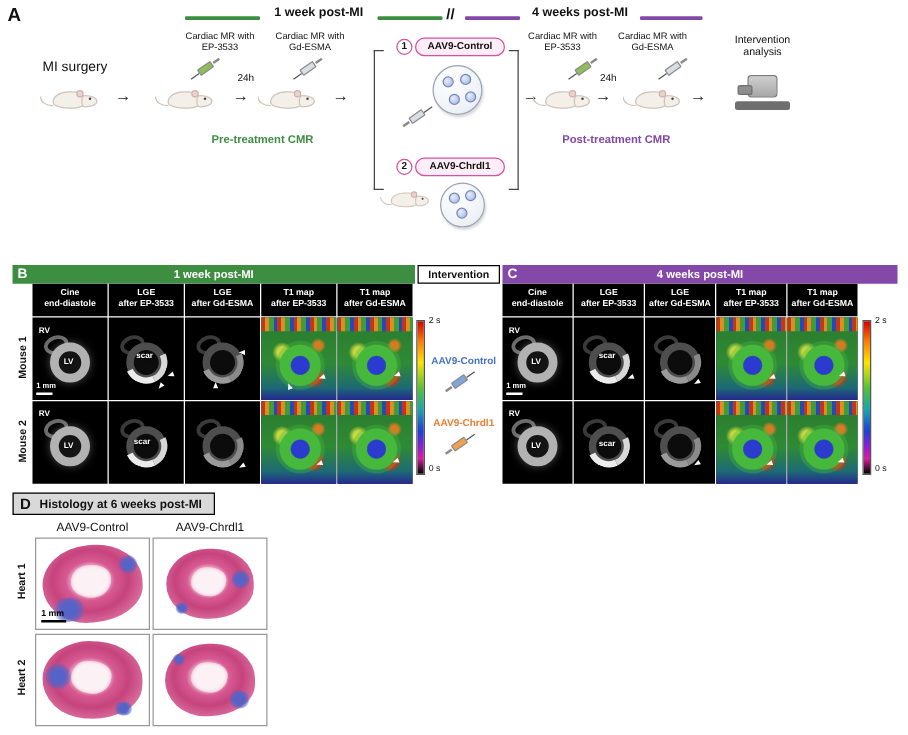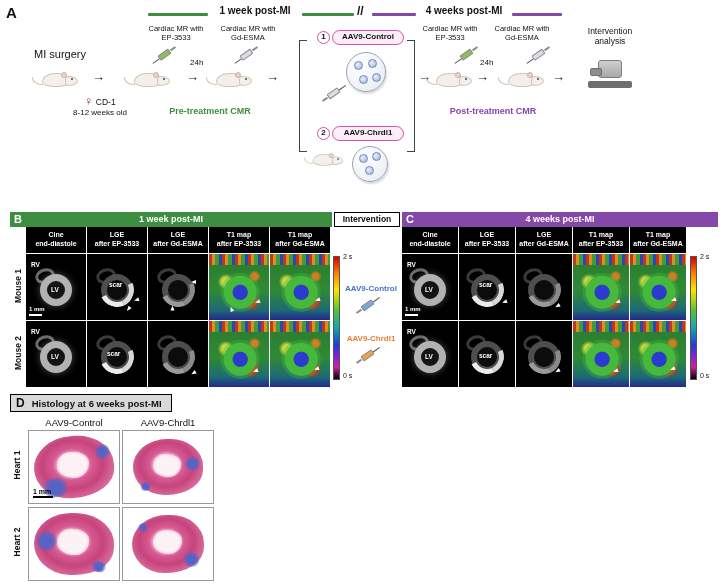--- a/index.html
+++ b/index.html
@@ -252,27 +252,20 @@
       <div class="m-eye"></div>
     </div>
 
   <span class="arrow" style="left:552px;top:70px">→</span>
   <div class="microtome" style="left:588px;top:58px">
       <div class="mt-body"></div>
       <div class="mt-arm"></div>
       <div class="mt-base"></div>
     </div>
 
-  <div class="abs ctr" style="left:52px;top:94px;width:96px">
-    <div style="font-size:9px">
-      <span style="color:#8d1f4f;font-size:12px">♀</span>
-      <span style="font-size:8.5px">CD-1</span>
-    </div>
-    <div style="font-size:8px">8-12 weeks old</div>
-  </div>
 
   <span class="abs ctr b greenT" style="left:148px;top:106px;width:124px;font-size:9px">Pre-treatment CMR</span>
   <span class="abs ctr b purpleT" style="left:426px;top:106px;width:134px;font-size:9px">Post-treatment CMR</span>
 
   <div class="phdr ghdr" style="left:10px;top:212px;width:322px">
     <span class="pl">B</span>
     <span>1 week post-MI</span>
   </div>
   <div class="ivhdr" style="left:334px;top:212px;width:66px">Intervention</div>
   <div class="phdr phdrP" style="left:402px;top:212px;width:316px">

